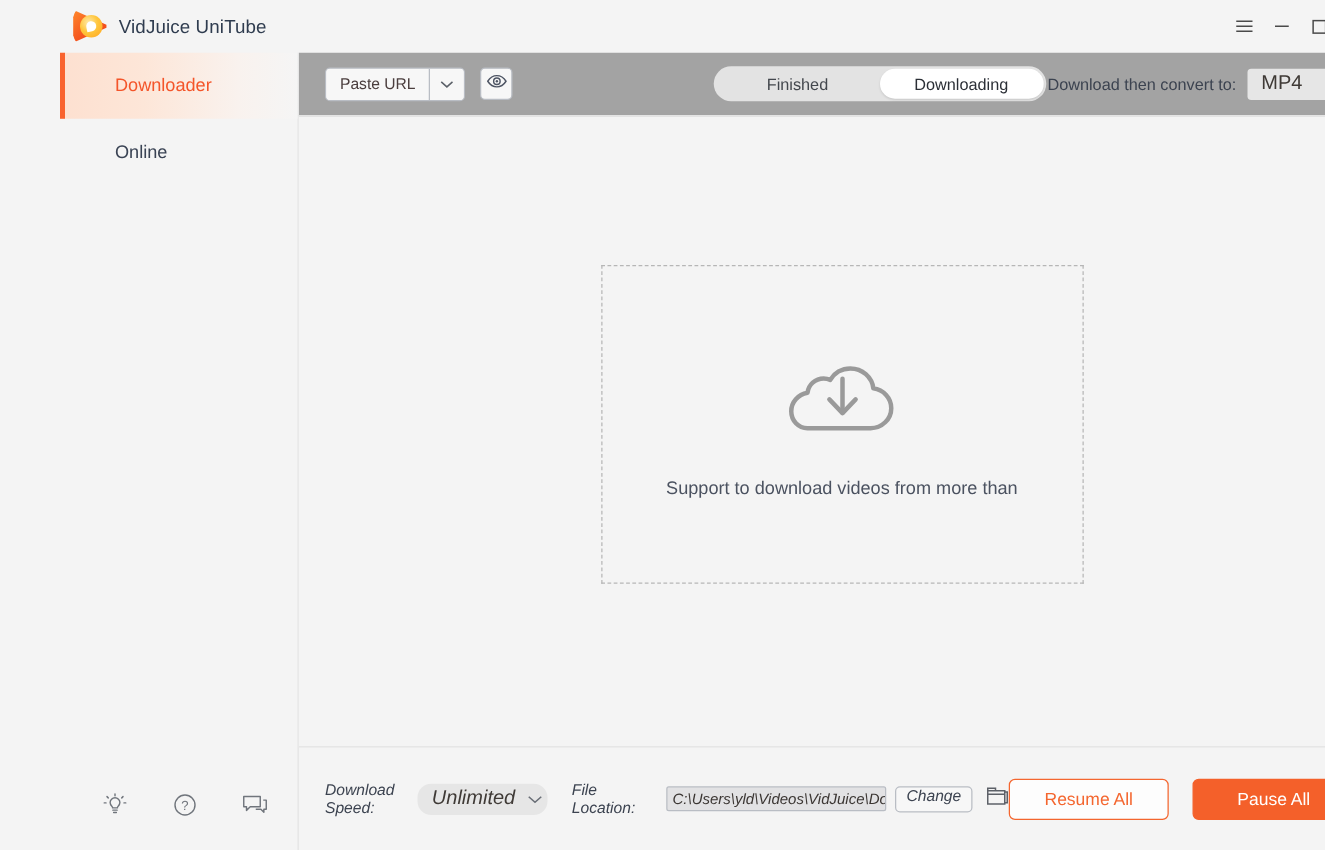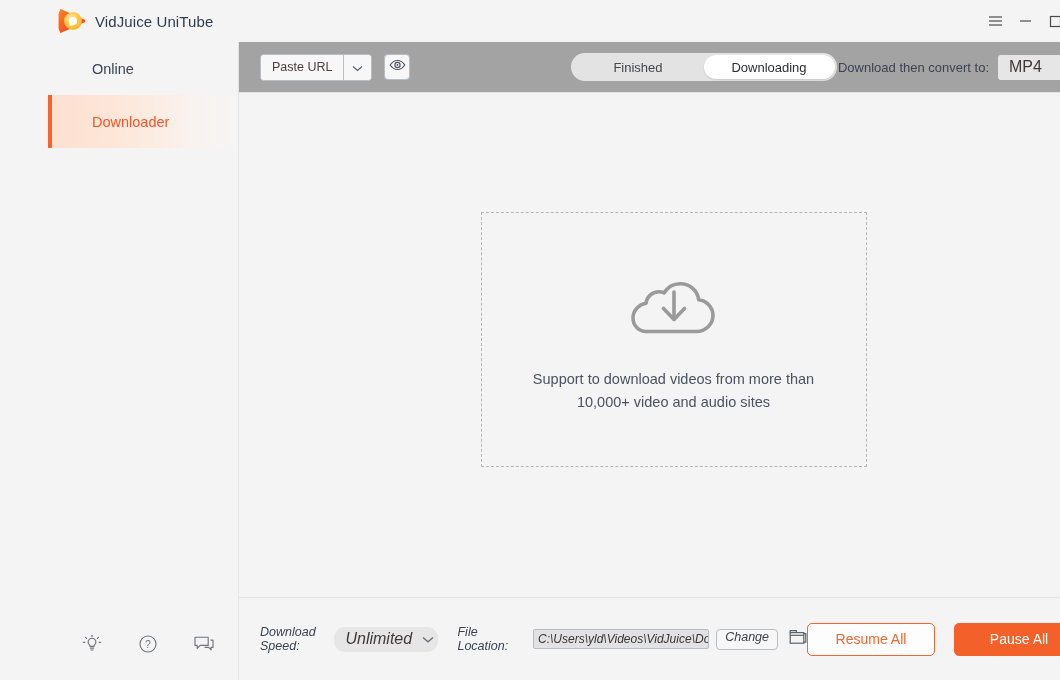--- a/index.html
+++ b/index.html
@@ -400,25 +400,25 @@
           </svg>
         </span>
       </div>
     </div>
   </div>
 
   <div class="body">
 
     <div class="sidebar">
       <div class="nav">
+        <div class="nav-item active">
+          <span>Downloader</span>
+        </div>
         <div class="nav-item">
           <span>Online</span>
-        </div>
-        <div class="nav-item active">
-          <span>Downloader</span>
         </div>
       </div>
 
       <div class="sidebar-bottom">
         <div class="sb-icon">
           <svg width="20" height="20" viewBox="0 0 20 20">
             <g stroke="#70757c" stroke-width="1.15" fill="none" stroke-linecap="round">
               <path d="M10 4.2c-2.2 0-3.9 1.7-3.9 3.8 0 1.5 .9 2.4 1.5 3.1 .35 .4 .5 .8 .5 1.2h3.8c0-.4 .15-.8 .5-1.2 .6-.7 1.5-1.6 1.5-3.1 0-2.1-1.7-3.8-3.9-3.8z"></path>
               <line x1="8.3" y1="14.1" x2="11.7" y2="14.1"></line>
               <line x1="8.9" y1="16" x2="11.1" y2="16"></line>
@@ -504,21 +504,20 @@
             <svg width="104" height="74" viewBox="0 0 104 74">
               <g fill="none" stroke="#9a9a9a" stroke-width="3.6" stroke-linejoin="round" stroke-linecap="round">
                 <path d="M28.5 67.5h46c9.1 0 16.5-7.2 16.5-16 0-8.1-6.2-14.8-14.3-15.8-1.1-9-8.9-16-18.4-16-6.9 0-12.9 3.7-16.1 9.2-1.6-.7-3.4-1.1-5.3-1.1-6.7 0-12.2 5-12.9 11.4C16.4 40.6 11 46.7 11 54c0 7.5 5.7 13.5 13 13.5z"></path>
                 <line x1="52" y1="28" x2="52" y2="55"></line>
                 <polyline points="41.5,44.5 52,55.5 62.5,44.5"></polyline>
               </g>
             </svg>
           </div>
           <div class="dz-text">
             <div>Support to download videos from more than</div>
-            <div>10,000+ video and audio sites</div>
           </div>
         </div>
       </div>
 
       <div class="footer">
         <div class="footer-left">
 
           <div class="frow">
             <span class="flabel">Download Speed:</span>
             <div class="flat-select" style="min-width:104px;border-radius:11px;">

